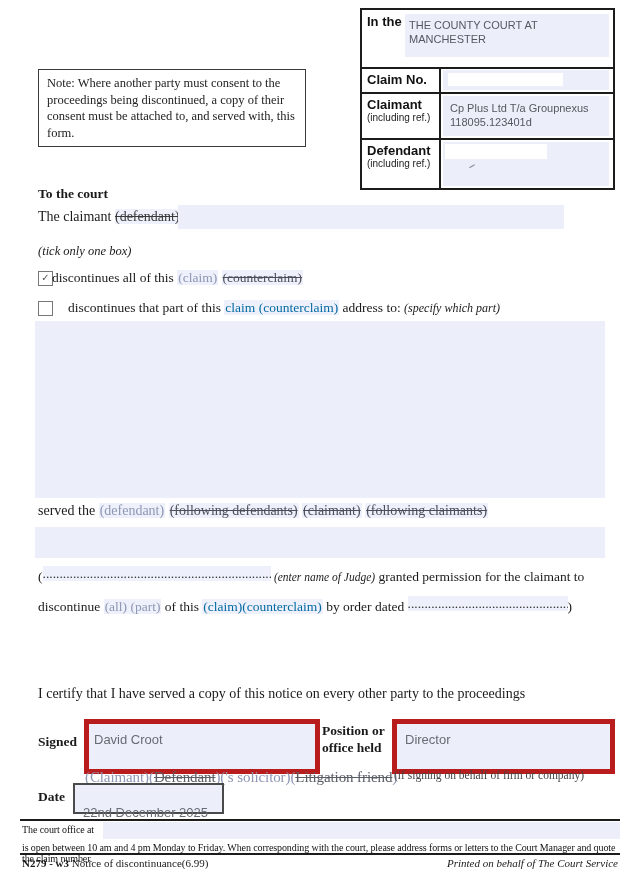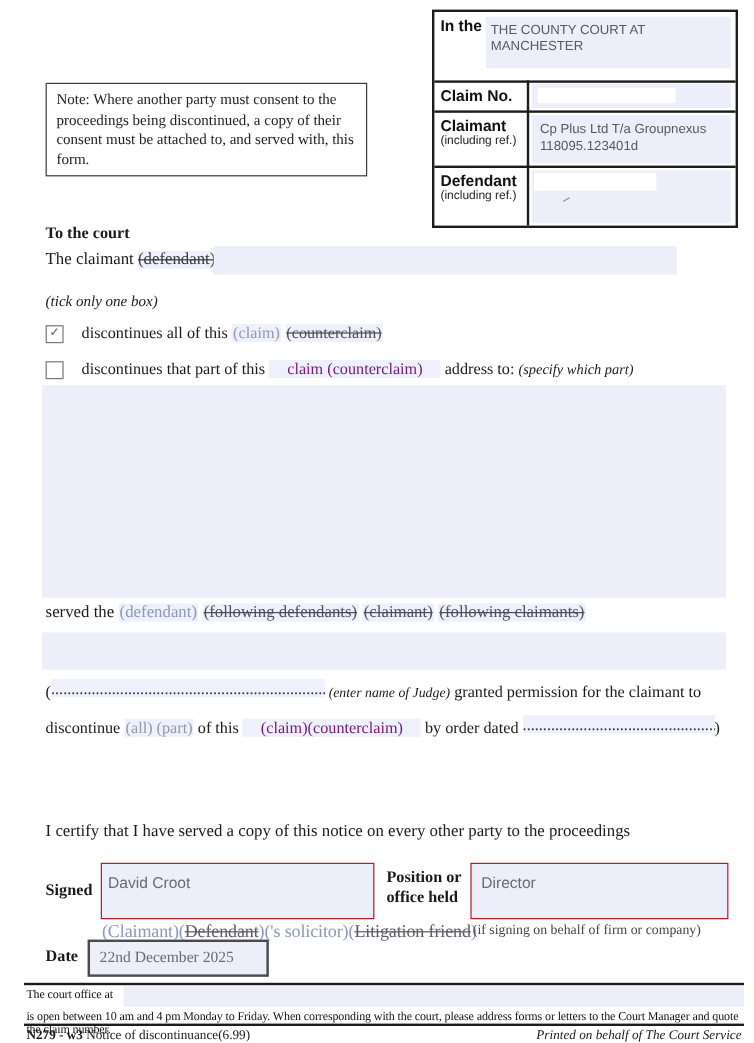--- a/index.html
+++ b/index.html
@@ -16,32 +16,32 @@
   .ctable{border:2px solid #1c1c1c;background:#fff;}
   .hline{position:absolute;left:0;right:0;height:2px;background:#1c1c1c;}
   .vline{position:absolute;width:2px;background:#1c1c1c;}
   .cell-label{font-family:"Liberation Sans",sans-serif;font-weight:bold;font-size:13px;color:#111;line-height:1.1;}
   .cell-sub{font-family:"Liberation Sans",sans-serif;font-weight:normal;font-size:10px;color:#222;}
   .cell-value{font-family:"Liberation Sans",sans-serif;font-size:11px;color:#55585f;line-height:1.3;}
   .serif-bold{font-weight:bold;font-size:13.5px;}
   .body-txt{font-size:13.5px;}
   .italic{font-style:italic;}
   .opt{color:#8e97b3;background:#eef1fb;padding:0 1px;}
-  .opt-dark{color:#701a75;background:#eef1fb;padding:0 15px;}
+  .opt-dark{color:#0369a1;background:#eef1fb;padding:0 1px;}
   .struck-dark{color:#4c4f58;text-decoration:line-through;background:#eef1fb;padding:0 1px;}
   .struck-plain{color:#3b3b3b;text-decoration:line-through;}
   .checkbox{
     display:inline-block;width:13px;height:13px;border:1.5px solid #777;background:#fff;
     text-align:center;line-height:12px;font-size:10px;color:#555;vertical-align:middle;
   }
   .dots{
     display:inline-block;overflow:hidden;white-space:nowrap;vertical-align:baseline;
     background:#eef1fb;color:#333;height:15px;
   }
-  .inbox{background:#eceffa;border:1px solid #b91c1c;}
+  .inbox{background:#eceffa;border:5px solid #b91c1c;}
   .inbox-val{font-family:"Liberation Sans",sans-serif;font-size:13px;color:#676b73;}
   .caption{font-size:15px;color:#444;letter-spacing:-.1px;}
   .cap-opt{color:#8e97b3;}
   .cap-struck{color:#5a5d66;text-decoration:line-through;}
   .footer-small{font-size:10px;color:#111;letter-spacing:-.1px;}
   .rule{position:absolute;background:#1c1c1c;}
   .tinymark{position:absolute;width:6px;height:4px;border-bottom:1px solid #8a8d96;transform:rotate(-30deg);}
 </style>
 </head>
 <body>
@@ -89,21 +89,21 @@
   <div class="abs serif-bold" style="left:38px;top:186px;">To the court</div>
 
   <div class="abs body-txt" style="left:38px;top:209px;font-size:14px;">
     <span>The claimant </span><span class="struck-plain" style="background:#eef1fb;">(defendant)</span>
   </div>
   <div class="abs field" style="left:178px;top:205px;width:386px;height:24px;"></div>
 
   <div class="abs italic" style="left:38px;top:244px;font-size:12.5px;">(tick only one box)</div>
 
   <span class="abs checkbox" style="left:38px;top:271px;"><span>✓</span></span>
-  <div class="abs body-txt" style="left:68px;top:270px;font-family:Liberation Serif, serif;">
+  <div class="abs body-txt" style="left:52px;top:270px;font-family:Liberation Serif, serif;">
     <span>discontinues all of this </span><span class="opt">(claim)</span>
     <span class="struck-dark">(counterclaim)</span>
   </div>
 
   <span class="abs checkbox" style="left:38px;top:301px;"></span>
   <div class="abs body-txt" style="left:68px;top:300px;">
     <span>discontinues that part of this </span><span class="opt-dark">claim (counterclaim)</span><span> address to: </span><span class="italic" style="font-size:12px;">(specify which part)</span>
   </div>
 
   <div class="abs field" style="left:35px;top:321px;width:570px;height:177px;"></div>
@@ -137,21 +137,21 @@
     <div>Position or</div>
     <div>office held</div>
   </div>
   <div class="abs inbox" style="left:392px;top:719px;width:213px;height:45px;">
     <div class="inbox-val" style="padding:8px 0 0 8px;">Director</div>
   </div>
   <div class="abs caption" style="left:394px;top:769px;font-size:11.5px;letter-spacing:0;">(if signing on behalf of firm or company)</div>
 
   <div class="abs serif-bold" style="left:38px;top:789px;">Date</div>
   <div class="abs" style="left:73px;top:783px;width:147px;height:27px;border:2px solid #4a4a4a;background:#eceffa;">
-    <div class="inbox-val" style="padding:5px 0 0 8px;font-family:Liberation Serif, serif;">22nd December 2025</div>
+    <div class="inbox-val" style="padding:20px 0 0 8px;">22nd December 2025</div>
   </div>
 
   <div class="rule" style="left:20px;top:819px;width:600px;height:2px;"></div>
   <div class="abs footer-small" style="left:22px;top:824px;">The court office at</div>
   <div class="abs field" style="left:103px;top:822px;width:517px;height:17px;"></div>
   <div class="abs footer-small" style="left:22px;top:842px;width:600px;">is open between 10 am and 4 pm Monday to Friday.  When corresponding with the court, please address forms or letters to the Court Manager and quote the claim number.</div>
   <div class="rule" style="left:20px;top:853px;width:600px;height:2px;"></div>
   <div class="abs" style="left:22px;top:857px;font-size:11px;">
     <span style="font-weight:bold;">N279 - w3</span><span> Notice of discontinuance(6.99)</span>
   </div>

